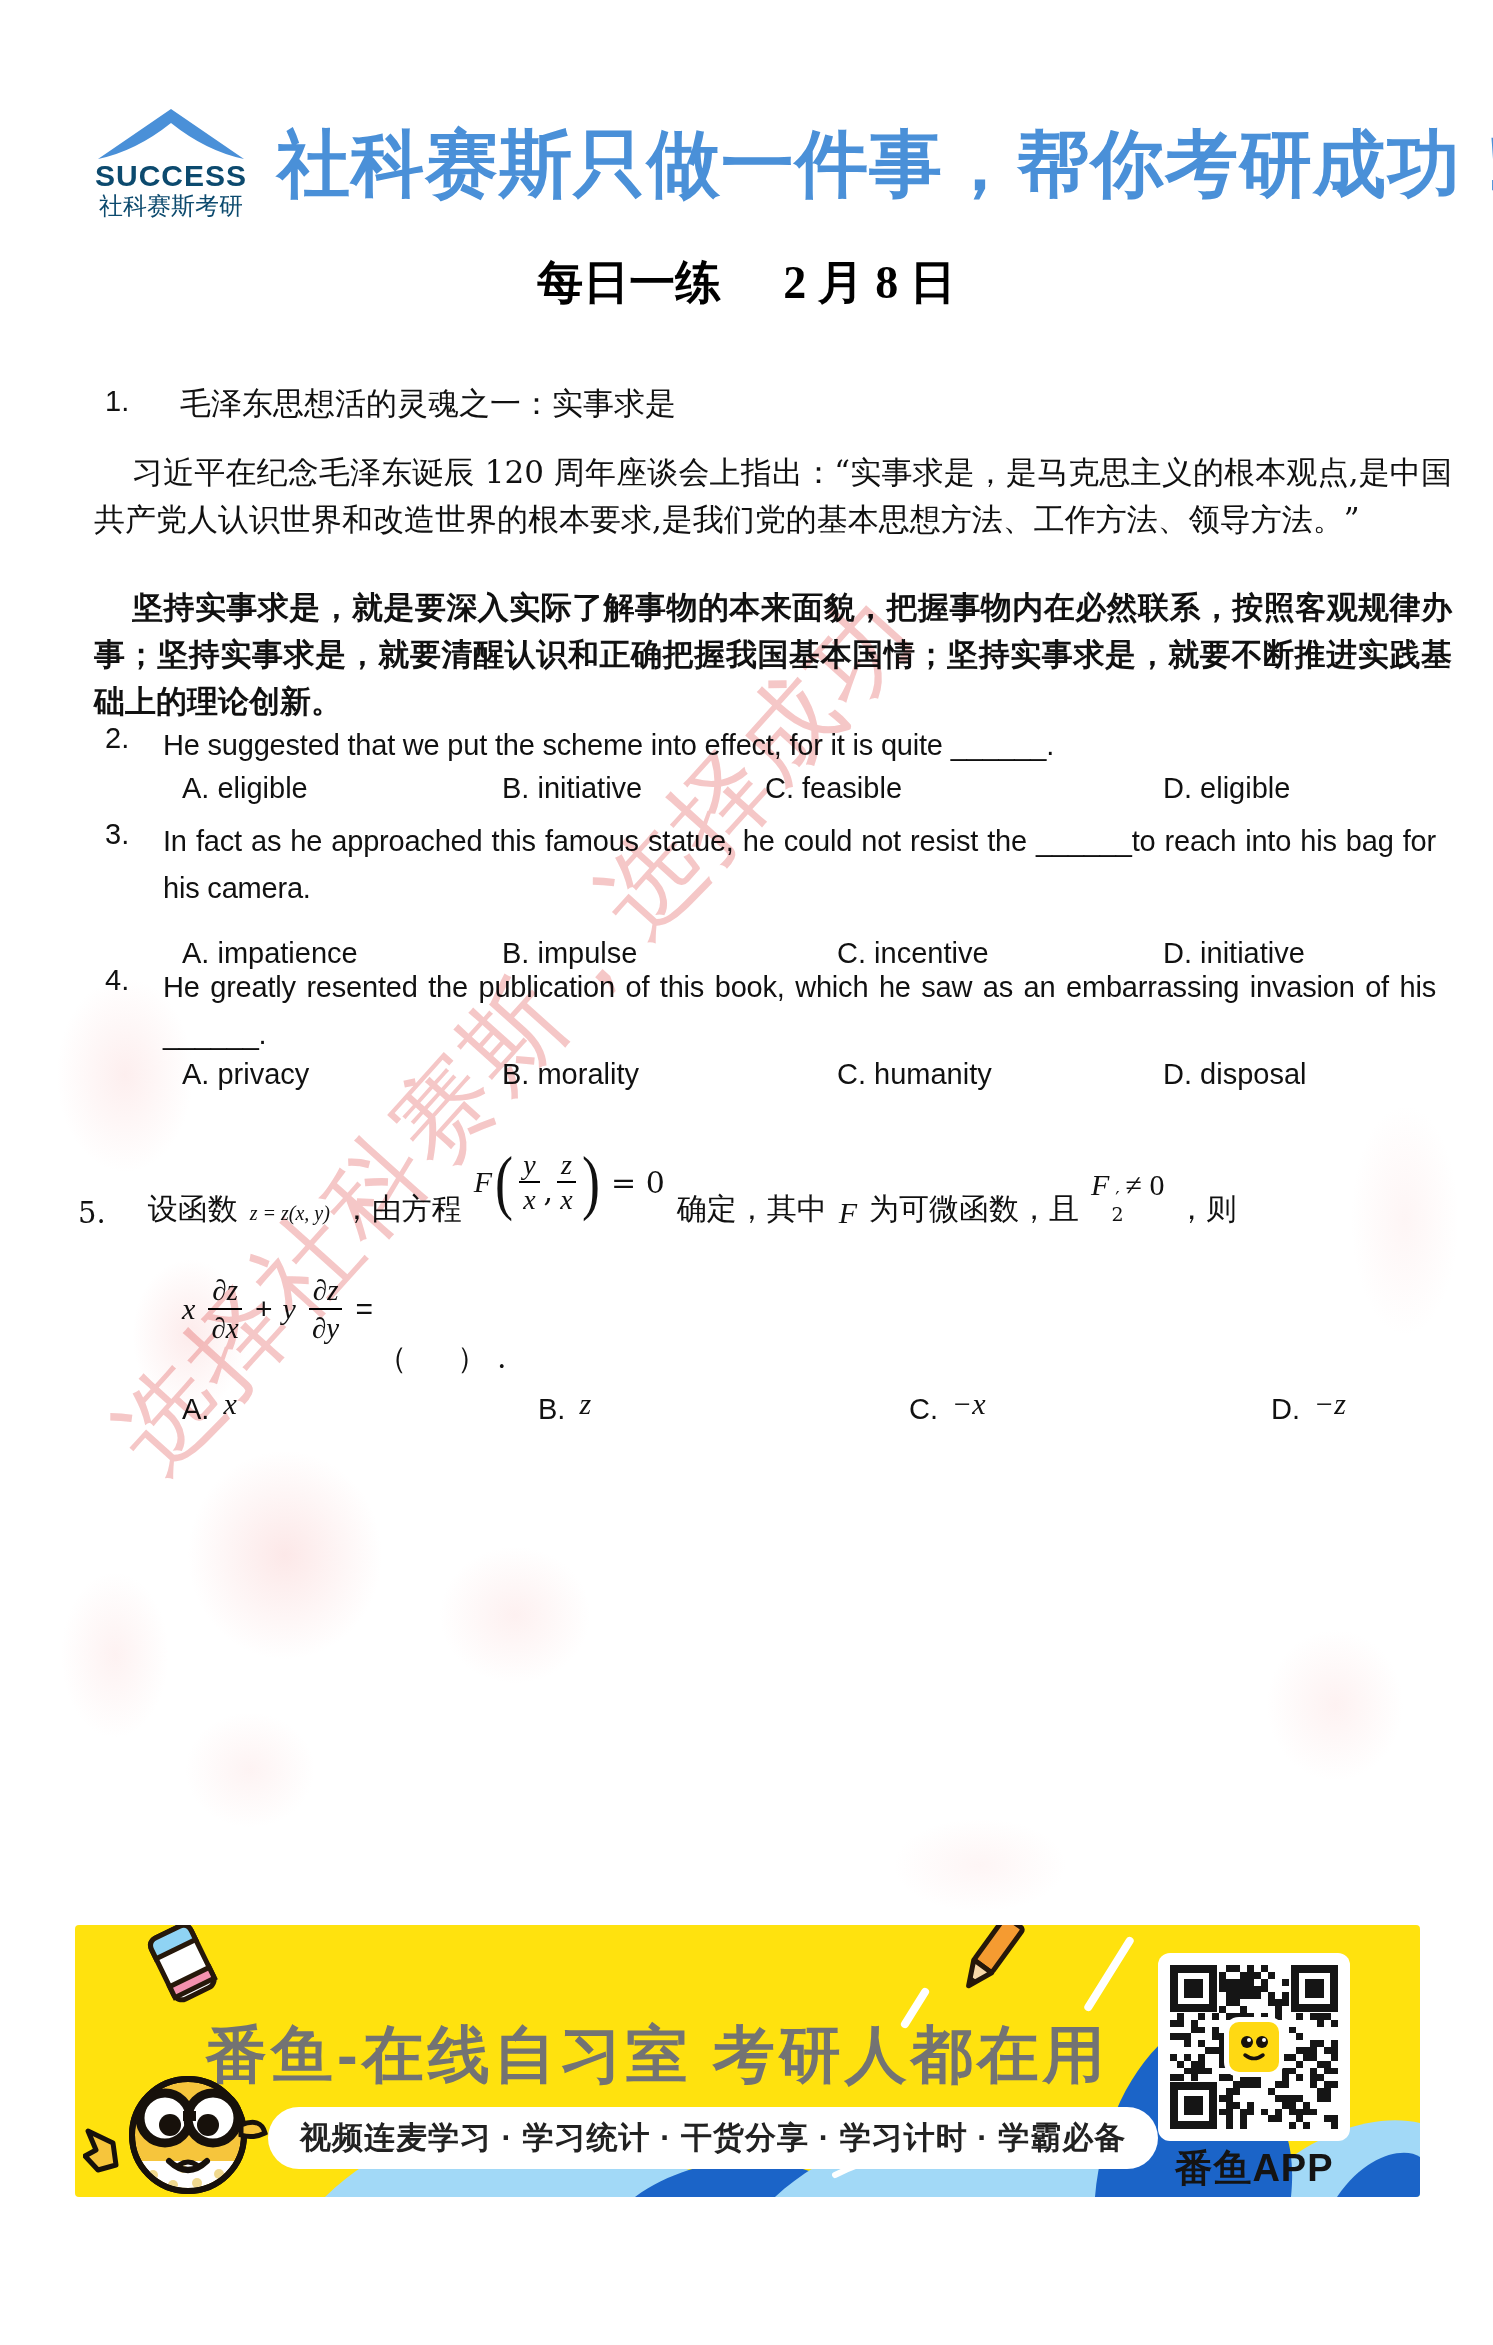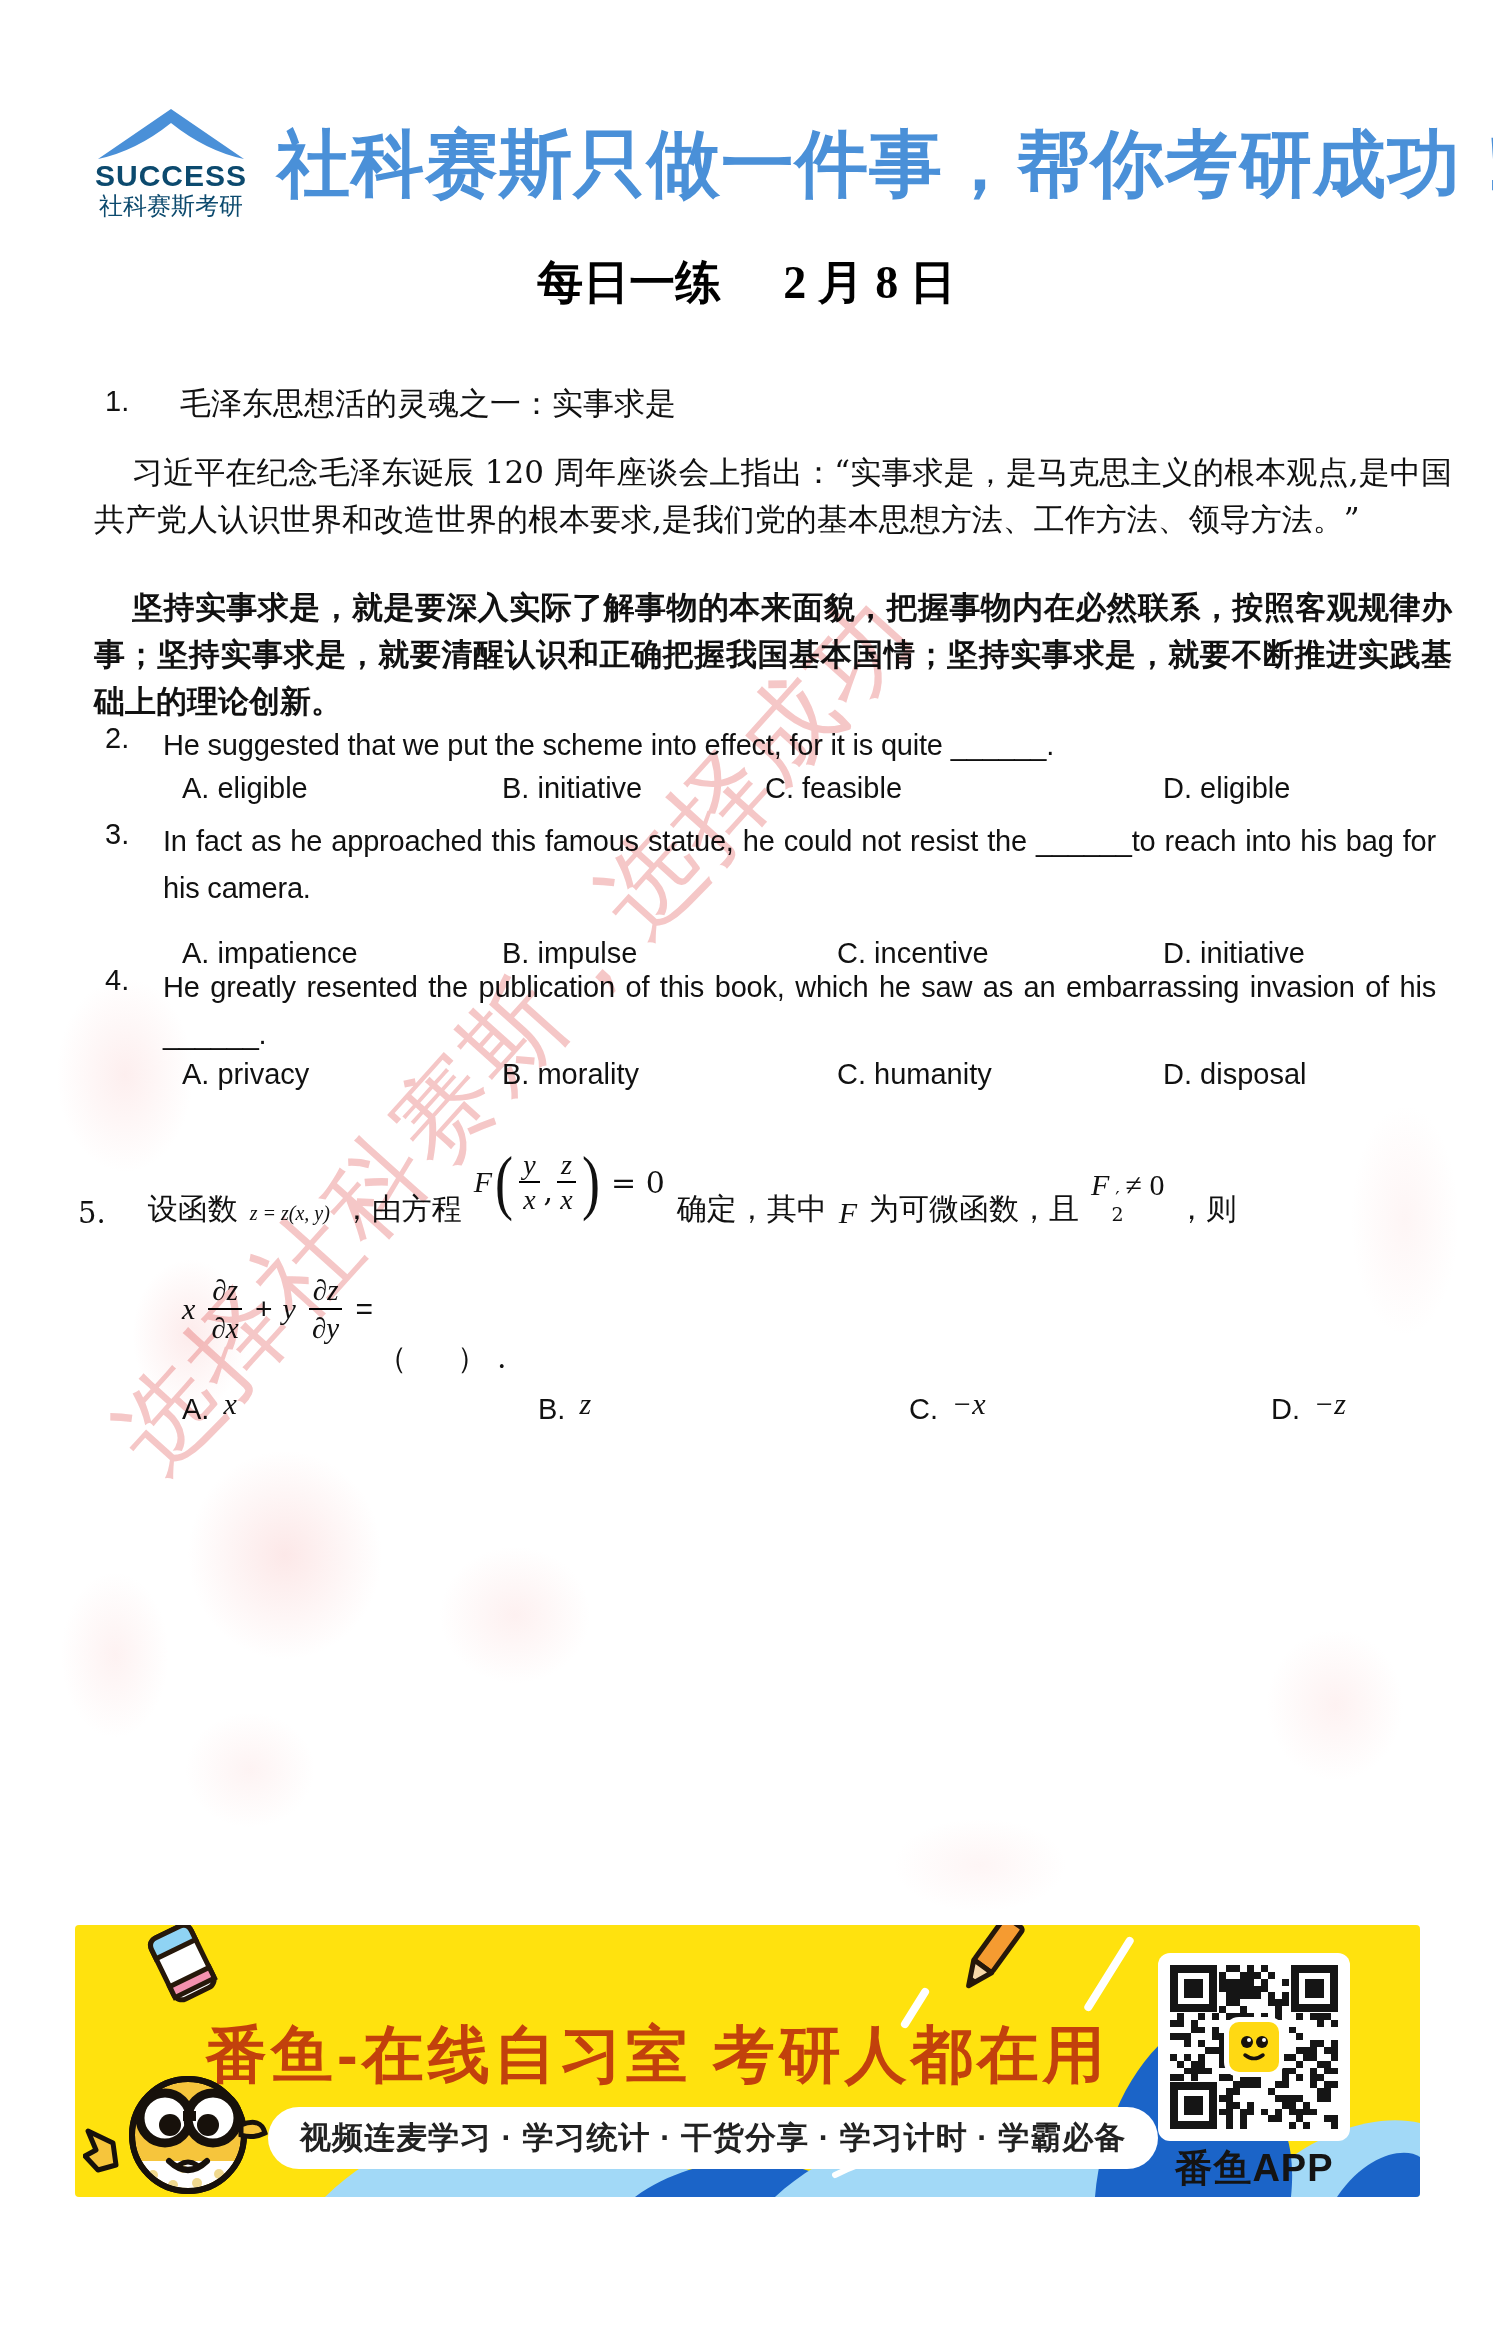--- a/index.html
+++ b/index.html
@@ -70,21 +70,21 @@
   
   .watermark{position:absolute;left:515px;top:1035px;transform:translate(-50%,-50%) rotate(-48deg);
              font-family:"DejaVu Serif","Liberation Serif",serif;font-size:100px;letter-spacing:3px;
              color:#ee9e9e;opacity:.58;white-space:nowrap;z-index:5;mix-blend-mode:multiply;pointer-events:none;}
   .splash{position:absolute;border-radius:50%;z-index:0;
           background:radial-gradient(closest-side,rgba(246,178,178,.85),rgba(246,178,178,0) 72%);}
 
   
   .banner{position:absolute;left:75px;top:1925px;width:1345px;height:272px;background:#ffe20e;
           border-radius:4px;overflow:hidden;z-index:2;}
-  .banner-title{position:absolute;left:130px;top:88px;font-size:62px;font-weight:900;color:#c2410c;
+  .banner-title{position:absolute;left:130px;top:88px;font-size:62px;font-weight:900;color:#737373;
                 letter-spacing:4px;white-space:nowrap;z-index:3;}
   .feature-pill{position:absolute;left:193px;top:182px;height:62px;line-height:62px;background:#fff;
                 border-radius:32px;padding:0 32px;font-size:31px;font-weight:700;color:#222;
                 letter-spacing:1px;white-space:nowrap;z-index:4;}
   .waves{position:absolute;left:0;bottom:0;width:1345px;height:272px;z-index:1;}
   .mascot{position:absolute;left:8px;top:148px;z-index:5;}
   .eraser{position:absolute;left:60px;top:-8px;z-index:2;}
   .pencil{position:absolute;left:870px;top:-12px;z-index:2;}
   .slash{position:absolute;width:8px;height:86px;background:#fff;border-radius:4px;
          transform:rotate(32deg);z-index:2;}

